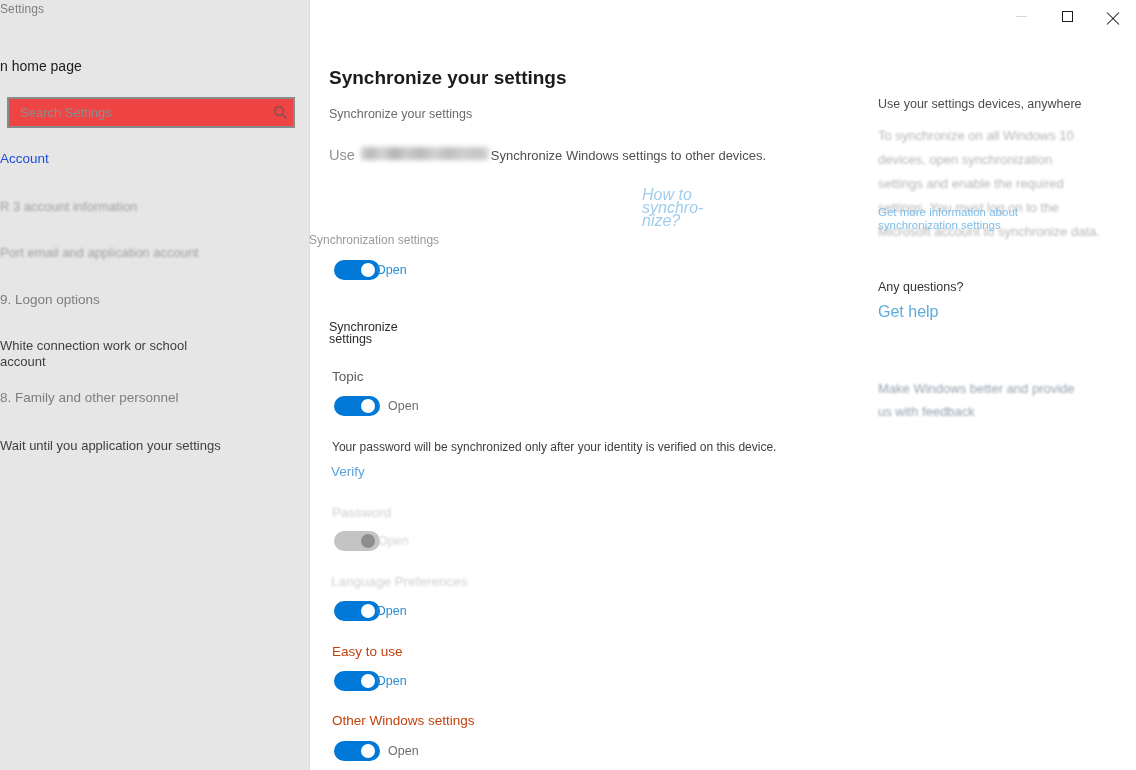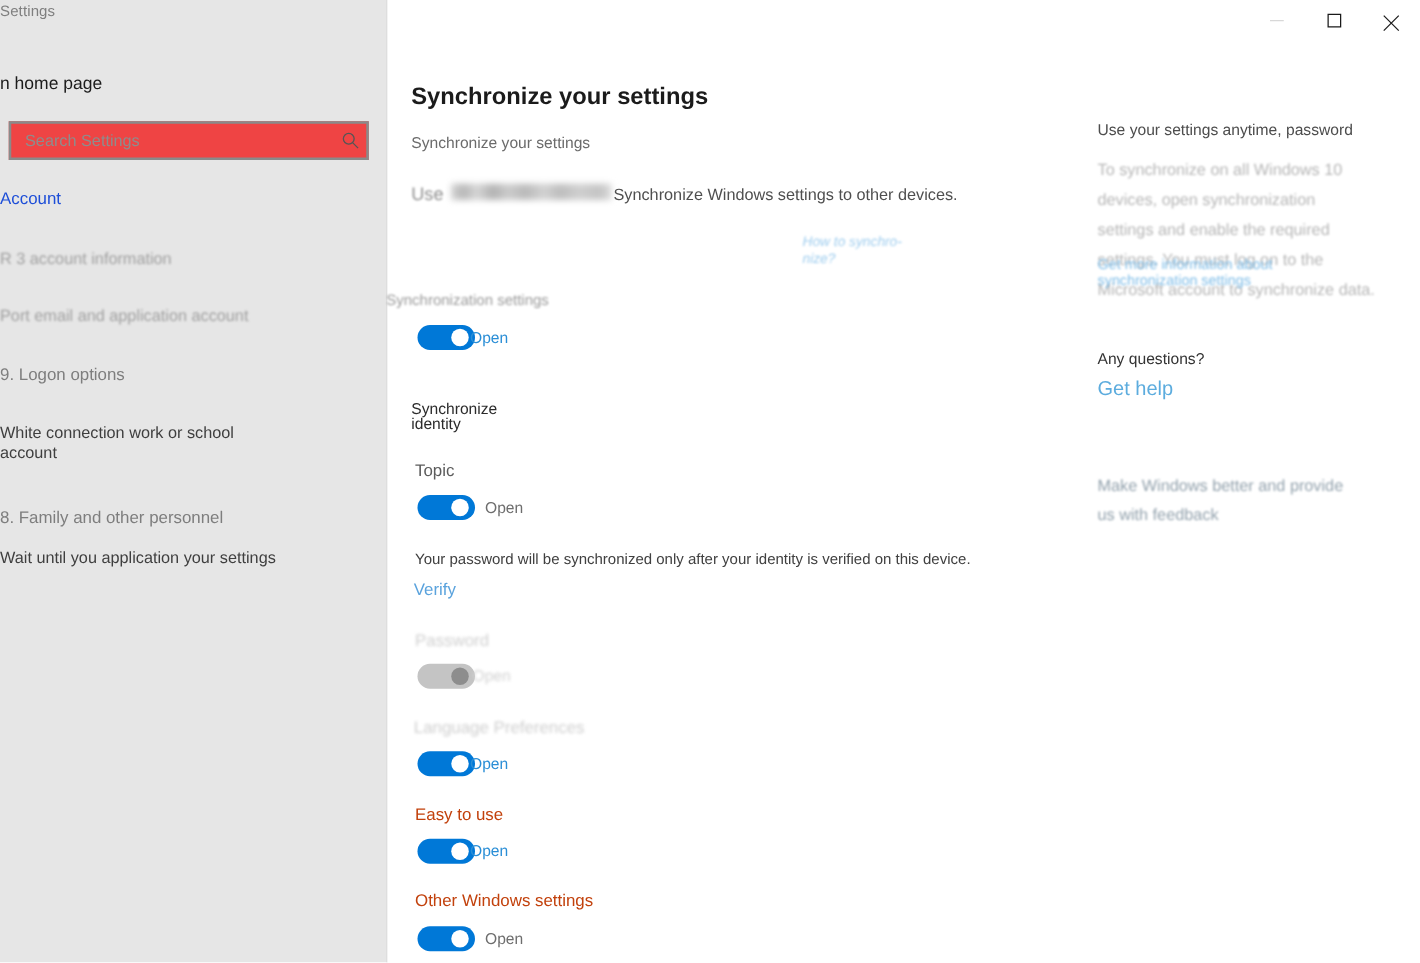--- a/index.html
+++ b/index.html
@@ -212,21 +212,21 @@
   .use-tail {
     font-size: 13px;
     color: #4f4f4f;
     filter: blur(0.25px);
   }
   .link-howto {
     position: absolute;
     left: 332px;
     top: 188px;
     width: 88px;
-    font-size: 11px;
+    font-size: 16px;
     line-height: 13px;
     color: #9fcdee;
     filter: blur(0.75px);
     font-style: italic;
   }
   .label-sync-settings {
     position: absolute;
     left: 309px;
     top: 233px;
     font-size: 12px;
@@ -407,21 +407,21 @@
   <div class="section-head" style="top:151px;">Account</div>
 
   <div class="nav-item dim" style="top:199px;">R 3 account information</div>
 
   <div class="nav-item dim" style="top:245px;">Port email and application account</div>
 
   <div class="nav-item" style="top:292px; font-size:13.5px; color:#7e7e7e;">9. Logon options</div>
 
   <div class="nav-item strong" style="top:338px; width:220px;">White connection work or school account</div>
 
-  <div class="nav-item" style="top:390px; font-size:13.5px; color:#7e7e7e;margin-top:16px;">8. Family and other personnel</div>
+  <div class="nav-item" style="top:390px; font-size:13.5px; color:#7e7e7e;">8. Family and other personnel</div>
 
   <div class="nav-item strong" style="top:438px;">Wait until you application your settings</div>
 
 </aside>
 
 <main class="main">
 
   <h1 class="page-title">Synchronize your settings</h1>
 
   <div class="sub-head" style="top:107px;">Synchronize your settings</div>
@@ -438,21 +438,21 @@
 
 <div class="label-sync-settings">Synchronization settings</div>
 
 <div class="toggle-row glow" style="left:334px; top:260px;">
   <span class="switch">
     <span class="knob"></span>
   </span>
   <span class="toggle-label">Open</span>
 </div>
 
-<div class="label-sync-content">Synchronize identity</div>
+<div class="label-sync-content">Synchronize settings</div>
 
 <div class="setting-label dark" style="top:369px;">Topic</div>
 <div class="toggle-row crisp" style="left:334px; top:396px;">
   <span class="switch">
     <span class="knob"></span>
   </span>
   <span class="toggle-label">Open</span>
 </div>
 
 <div class="warn-text">Your password will be synchronized only after your identity is verified on this device.</div>
@@ -485,21 +485,21 @@
 <div class="setting-label" style="top:713px;">Other Windows settings</div>
 <div class="toggle-row crisp" style="left:334px; top:741px;">
   <span class="switch">
     <span class="knob"></span>
   </span>
   <span class="toggle-label">Open</span>
 </div>
 
 <aside class="right-pane">
 
-  <div class="rp-head" style="top:97px;">Use your settings anytime, password</div>
+  <div class="rp-head" style="top:97px;">Use your settings devices, anywhere</div>
 
   <div class="rp-body" style="top:124px;">To synchronize on all Windows 10 devices, open synchronization settings and enable the required settings. You must log on to the Microsoft account to synchronize data.</div>
 
   <div class="rp-link" style="top:206px;">Get more information about synchronization settings</div>
 
   <div class="rp-head" style="top:280px; color:#333; filter:blur(0.3px);">Any questions?</div>
 
   <div class="rp-gethelp">Get help</div>
 
   <div class="rp-feedback">Make Windows better and provide us with feedback</div>

